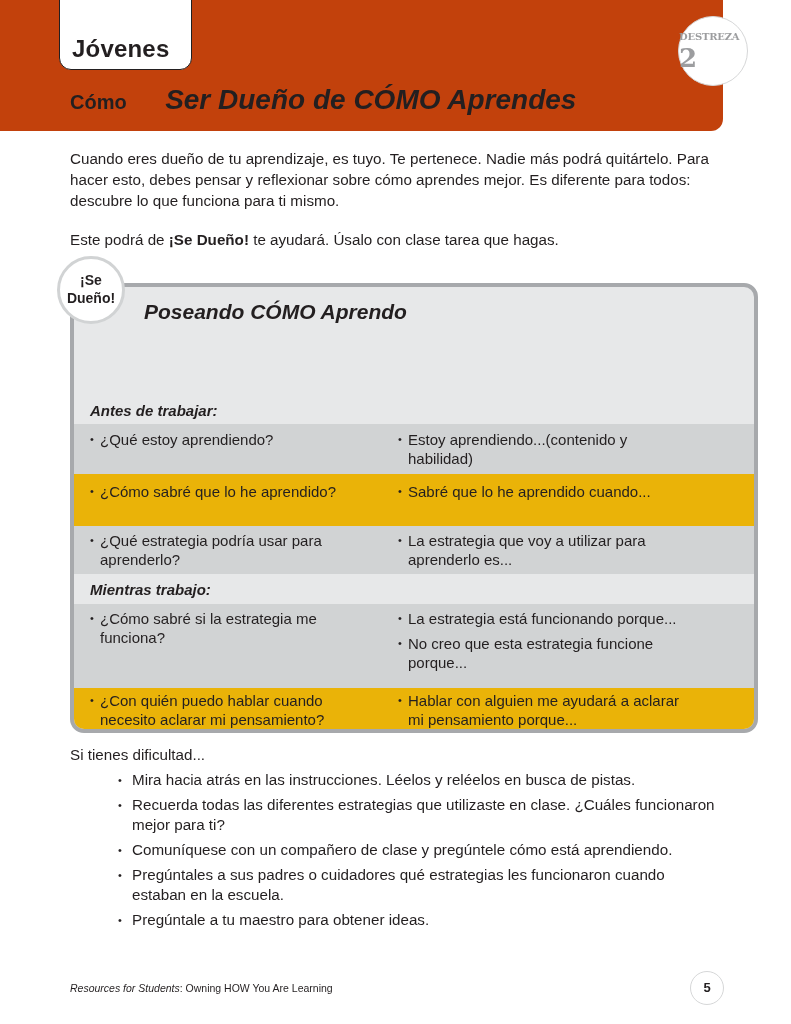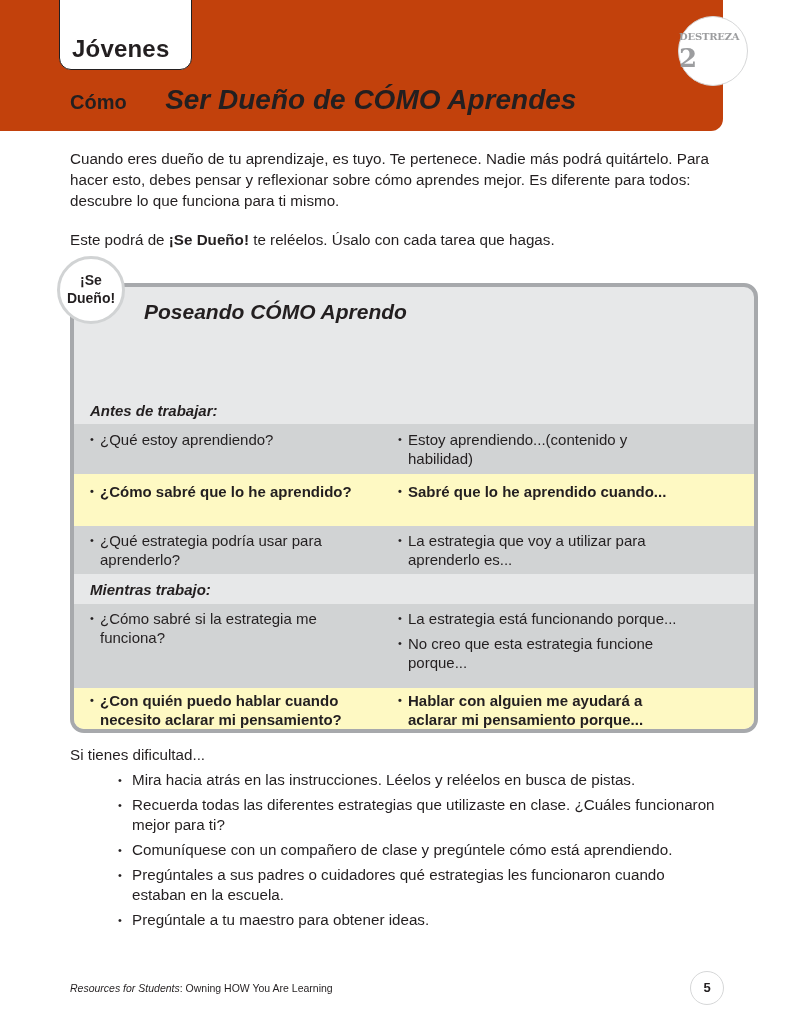--- a/index.html
+++ b/index.html
@@ -23,21 +23,21 @@
   .box { position:absolute; left:70px; top:283px; width:688px; height:450px; background:#e7e8e9;
          border:4px solid #a7a9ac; border-radius:14px; box-sizing:border-box; overflow:hidden; }
   .se-badge { position:absolute; left:57px; top:256px; width:68px; height:68px; border-radius:50%;
               background:#fff; border:3px solid #d1d3d4; box-sizing:border-box; text-align:center;
               font-weight:bold; font-size:14px; line-height:18px; padding-top:12px; z-index:2; }
   .box-title { position:absolute; left:70px; top:13px; font-size:21px; font-weight:bold; font-style:italic; }
   .box-intro { position:absolute; left:16px; top:45px; width:590px; font-size:15px; line-height:20px; }
   .section-label { position:absolute; left:16px; font-size:15px; font-weight:bold; font-style:italic; }
   .row { position:absolute; left:0; width:100%; box-sizing:border-box; }
   .row.dark { background:#d1d3d4; }
-  .row.light { background:#fef9c3;font-weight:bold; }
+  .row.light { background:#eab308; }
   .cell { position:absolute; font-size:15px; line-height:19px; }
   .cell.left { left:16px; width:280px; }
   .cell.right { left:324px; width:290px; }
   .bullet-item { position:relative; padding-left:10px; margin-bottom:6px; }
   .bullet-item::before { content:"\2022"; position:absolute; left:0; top:0; font-size:11px; }
   .help-title { position:absolute; left:70px; top:746px; font-size:15.2px; }
   .help-list { position:absolute; left:118px; top:770px; width:600px; font-size:15.2px; line-height:20px; margin:0; padding:0; list-style:none; }
   .help-list li { position:relative; padding-left:14px; margin-bottom:5px; }
   .help-list li::before { content:"\2022"; position:absolute; left:0; top:0; font-size:11px; }
   .footer-text { position:absolute; left:70px; top:982px; font-size:10.5px; }
@@ -59,21 +59,21 @@
 </div>
 
 <div class="skill-badge">
   <div class="skill-label">DESTREZA</div>
   <div class="skill-num">2</div>
 </div>
 
 <div class="intro">Cuando eres dueño de tu aprendizaje, es tuyo. Te pertenece. Nadie más podrá quitártelo. Para hacer esto, debes pensar y reflexionar sobre cómo aprendes mejor. Es diferente para todos: descubre lo que funciona para ti mismo.</div>
 
 <div class="guide-line">
-  <span>Este podrá de </span><b>¡Se Dueño!</b><span> te reléelos. Úsalo con cada tarea que hagas.</span>
+  <span>Este podrá de </span><b>¡Se Dueño!</b><span> te ayudará. Úsalo con clase tarea que hagas.</span>
 </div>
 
 <div class="se-badge">
   <div>¡Se</div>
   <div>Dueño!</div>
 </div>
 
 <div class="box">
   <div class="box-title">Poseando CÓMO Aprendo</div>
 

